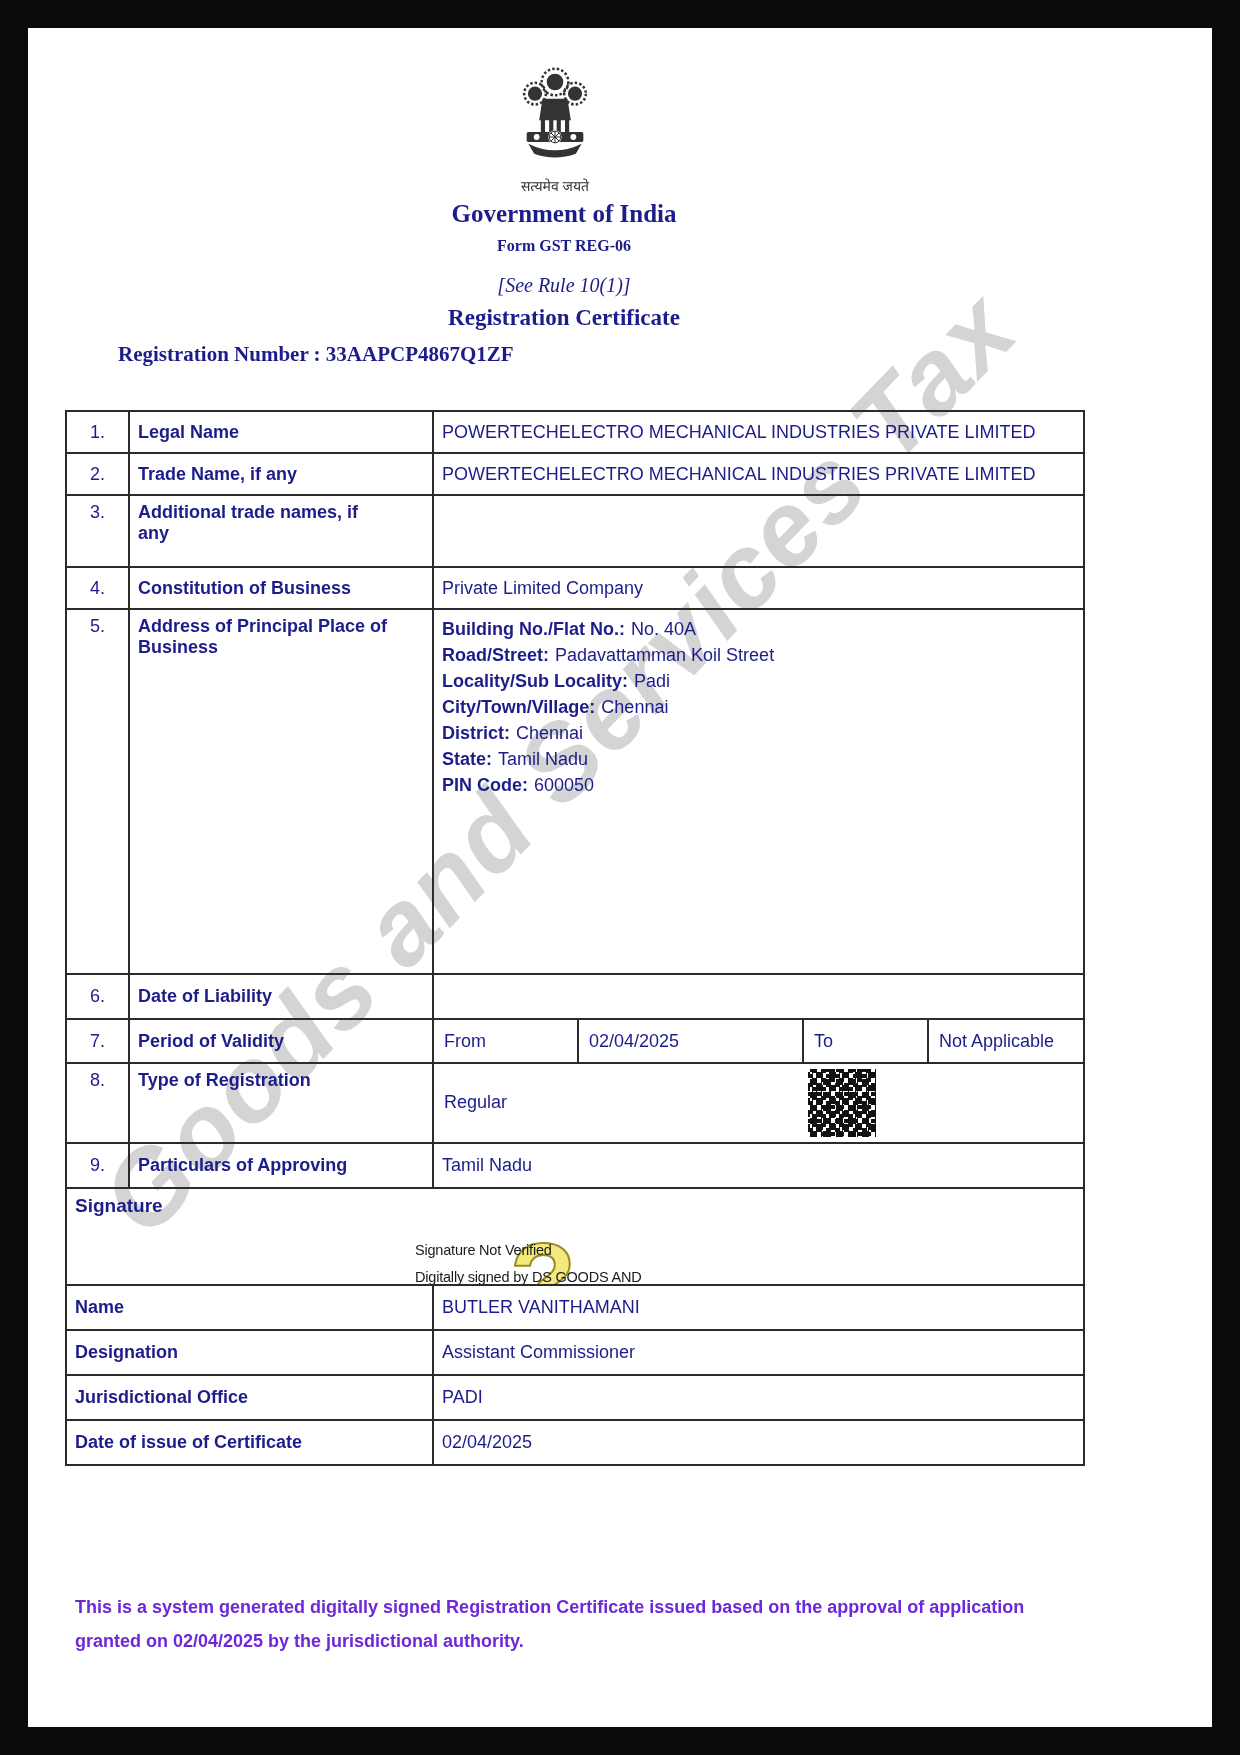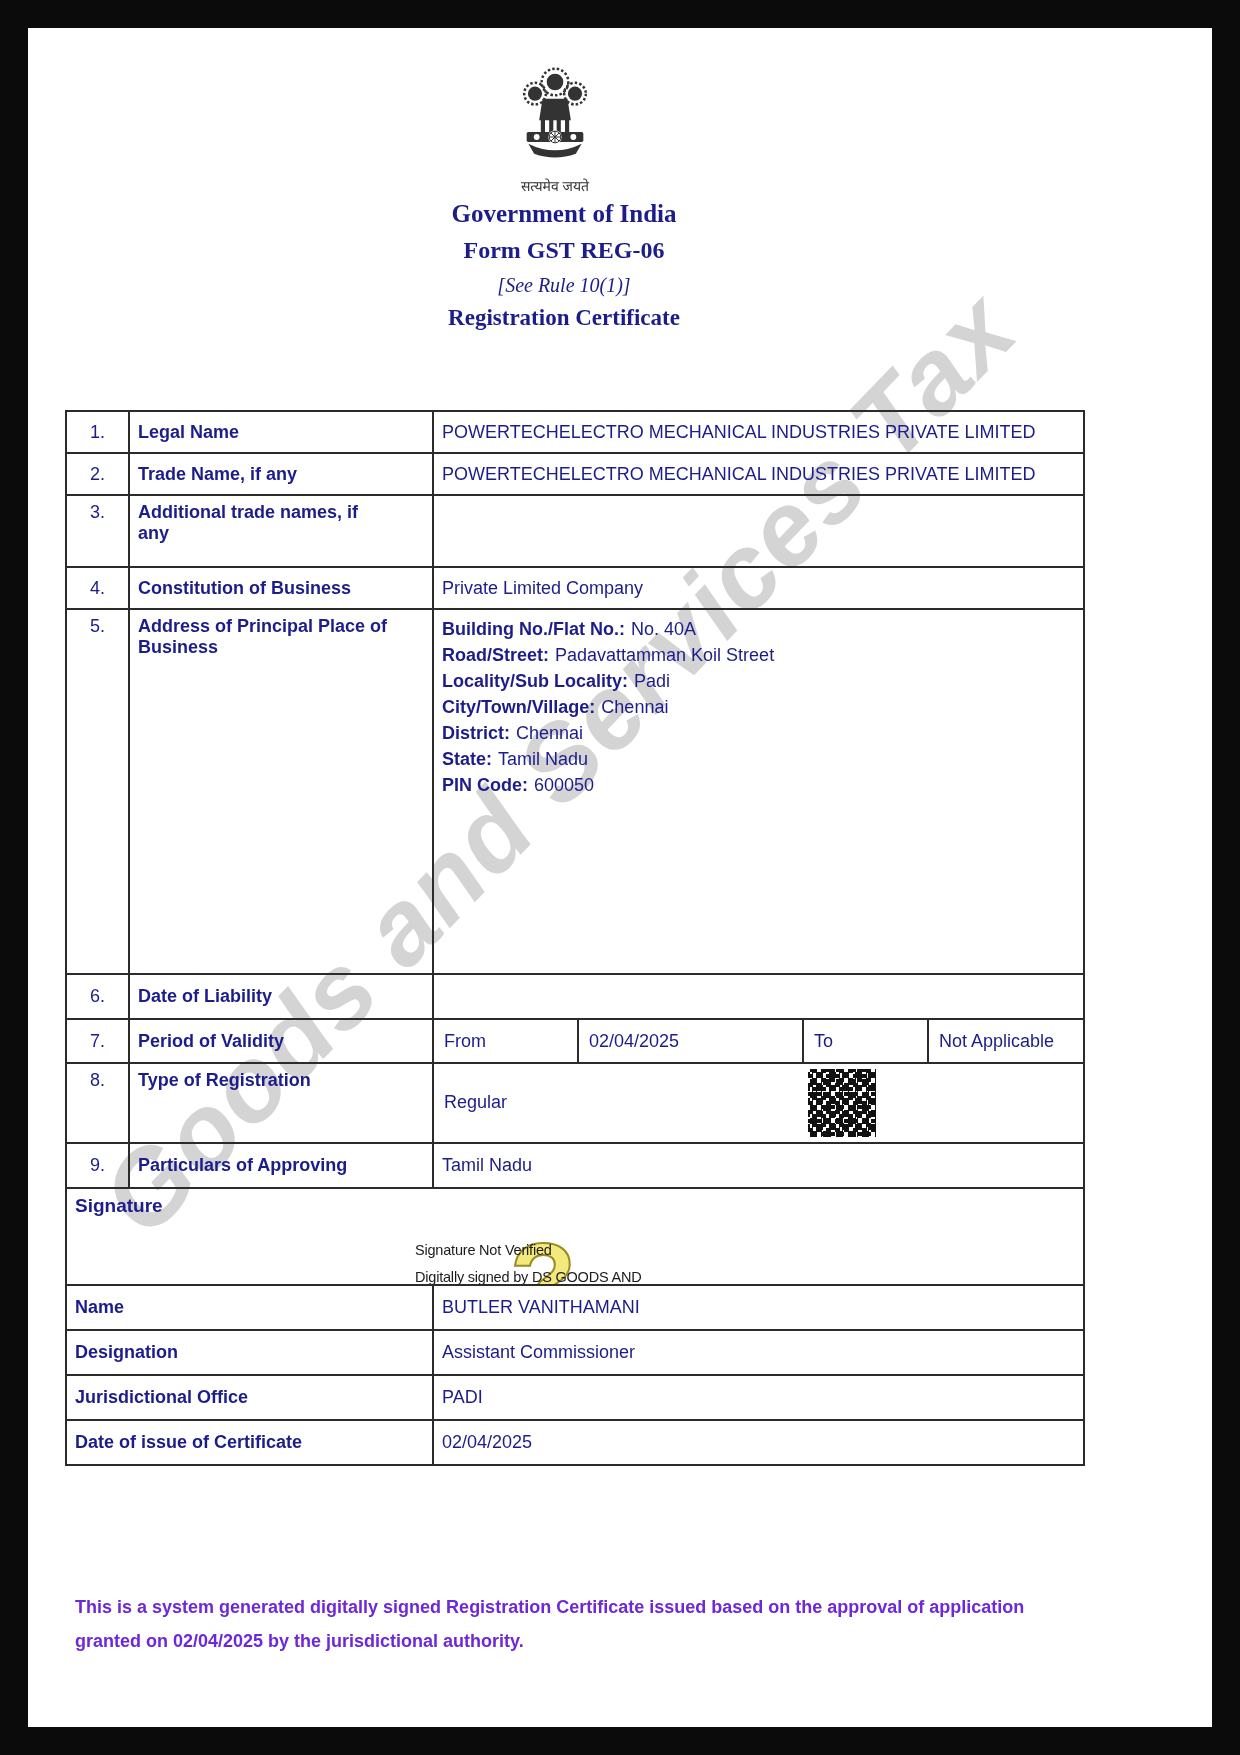--- a/index.html
+++ b/index.html
@@ -10,21 +10,21 @@
   .watermark{position:absolute;left:-90px;top:697px;width:1200px;text-align:center;
     transform:rotate(-46deg);font-family:"Liberation Sans",sans-serif;
     font-size:105px;font-weight:bold;font-style:italic;letter-spacing:2px;
     color:#d4d4d4;white-space:nowrap;z-index:0;}
 
   
   .emblem{position:absolute;left:477px;top:34px;width:100px;text-align:center;z-index:1;}
   .motto{position:absolute;left:0;top:148px;width:1054px;text-align:center;font-size:14px;color:#333;z-index:1;}
   .hline{position:absolute;left:0;width:1054px;text-align:center;color:#1c1c8a;font-family:"Liberation Serif",serif;font-weight:bold;z-index:1;padding-left:9px;}
   .h-gov{top:172px;font-size:25px;}
-  .h-form{top:209px;font-size:24px;}
+  .h-form{top:209px;font-size:16px;}
   .h-rule{top:246px;font-size:20px;font-weight:normal;font-style:italic;}
   .h-cert{top:277px;font-size:23px;}
   .regnum{position:absolute;left:90px;top:314px;font-family:"Liberation Serif",serif;
     font-weight:bold;font-size:21px;color:#1c1c8a;z-index:1;}
 
   
   table.cert{position:absolute;left:37px;top:382px;width:1020px;border-collapse:collapse;
     table-layout:fixed;z-index:1;}
   table.cert td{border:2px solid #2b2b2b;padding:4px 8px;color:#1c1c8a;font-size:18px;
     background:transparent;box-sizing:border-box;overflow:hidden;}
@@ -109,20 +109,24 @@
         </g>
       </svg>
     </div>
     <div class="motto">सत्यमेव जयते</div>
 
     <div class="hline h-gov">Government of India</div>
     <div class="hline h-form">Form GST REG-06</div>
     <div class="hline h-rule">[See Rule 10(1)]</div>
     <div class="hline h-cert">Registration Certificate</div>
 
+    <div class="regnum">
+      <span>Registration Number :</span>
+      <span>33AAPCP4867Q1ZF</span>
+    </div>
 
     <table class="cert">
       <colgroup>
           <col style="width:63px">
           <col style="width:304px">
           <col>
         </colgroup>
 
       <tbody>
           <tr class="h42">

